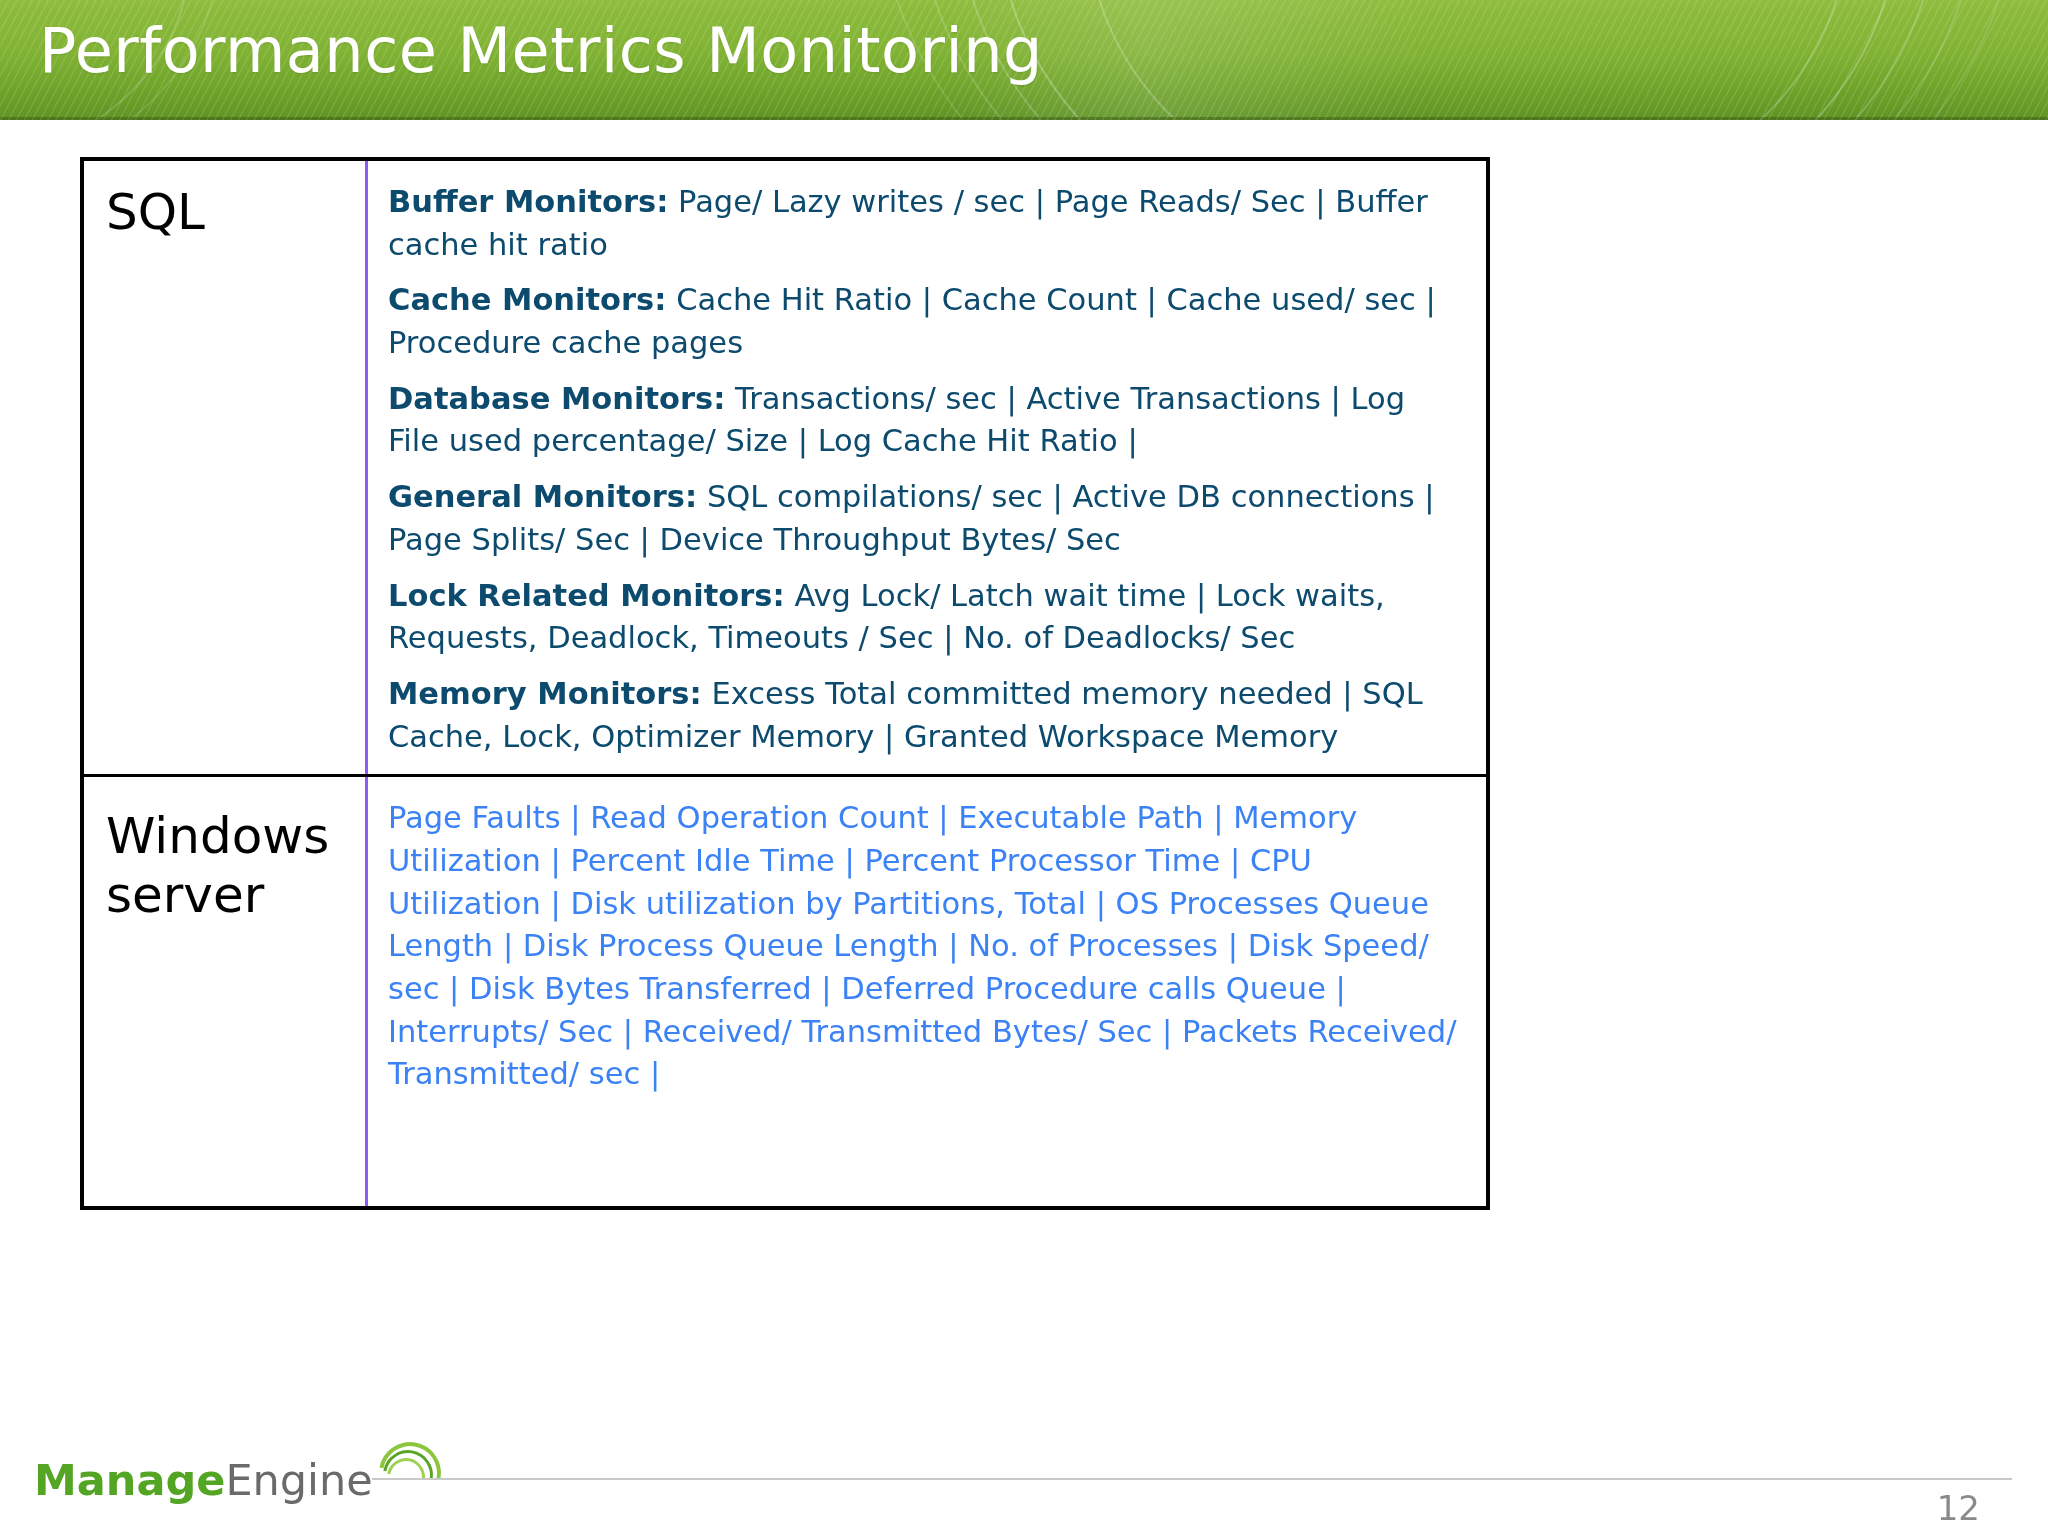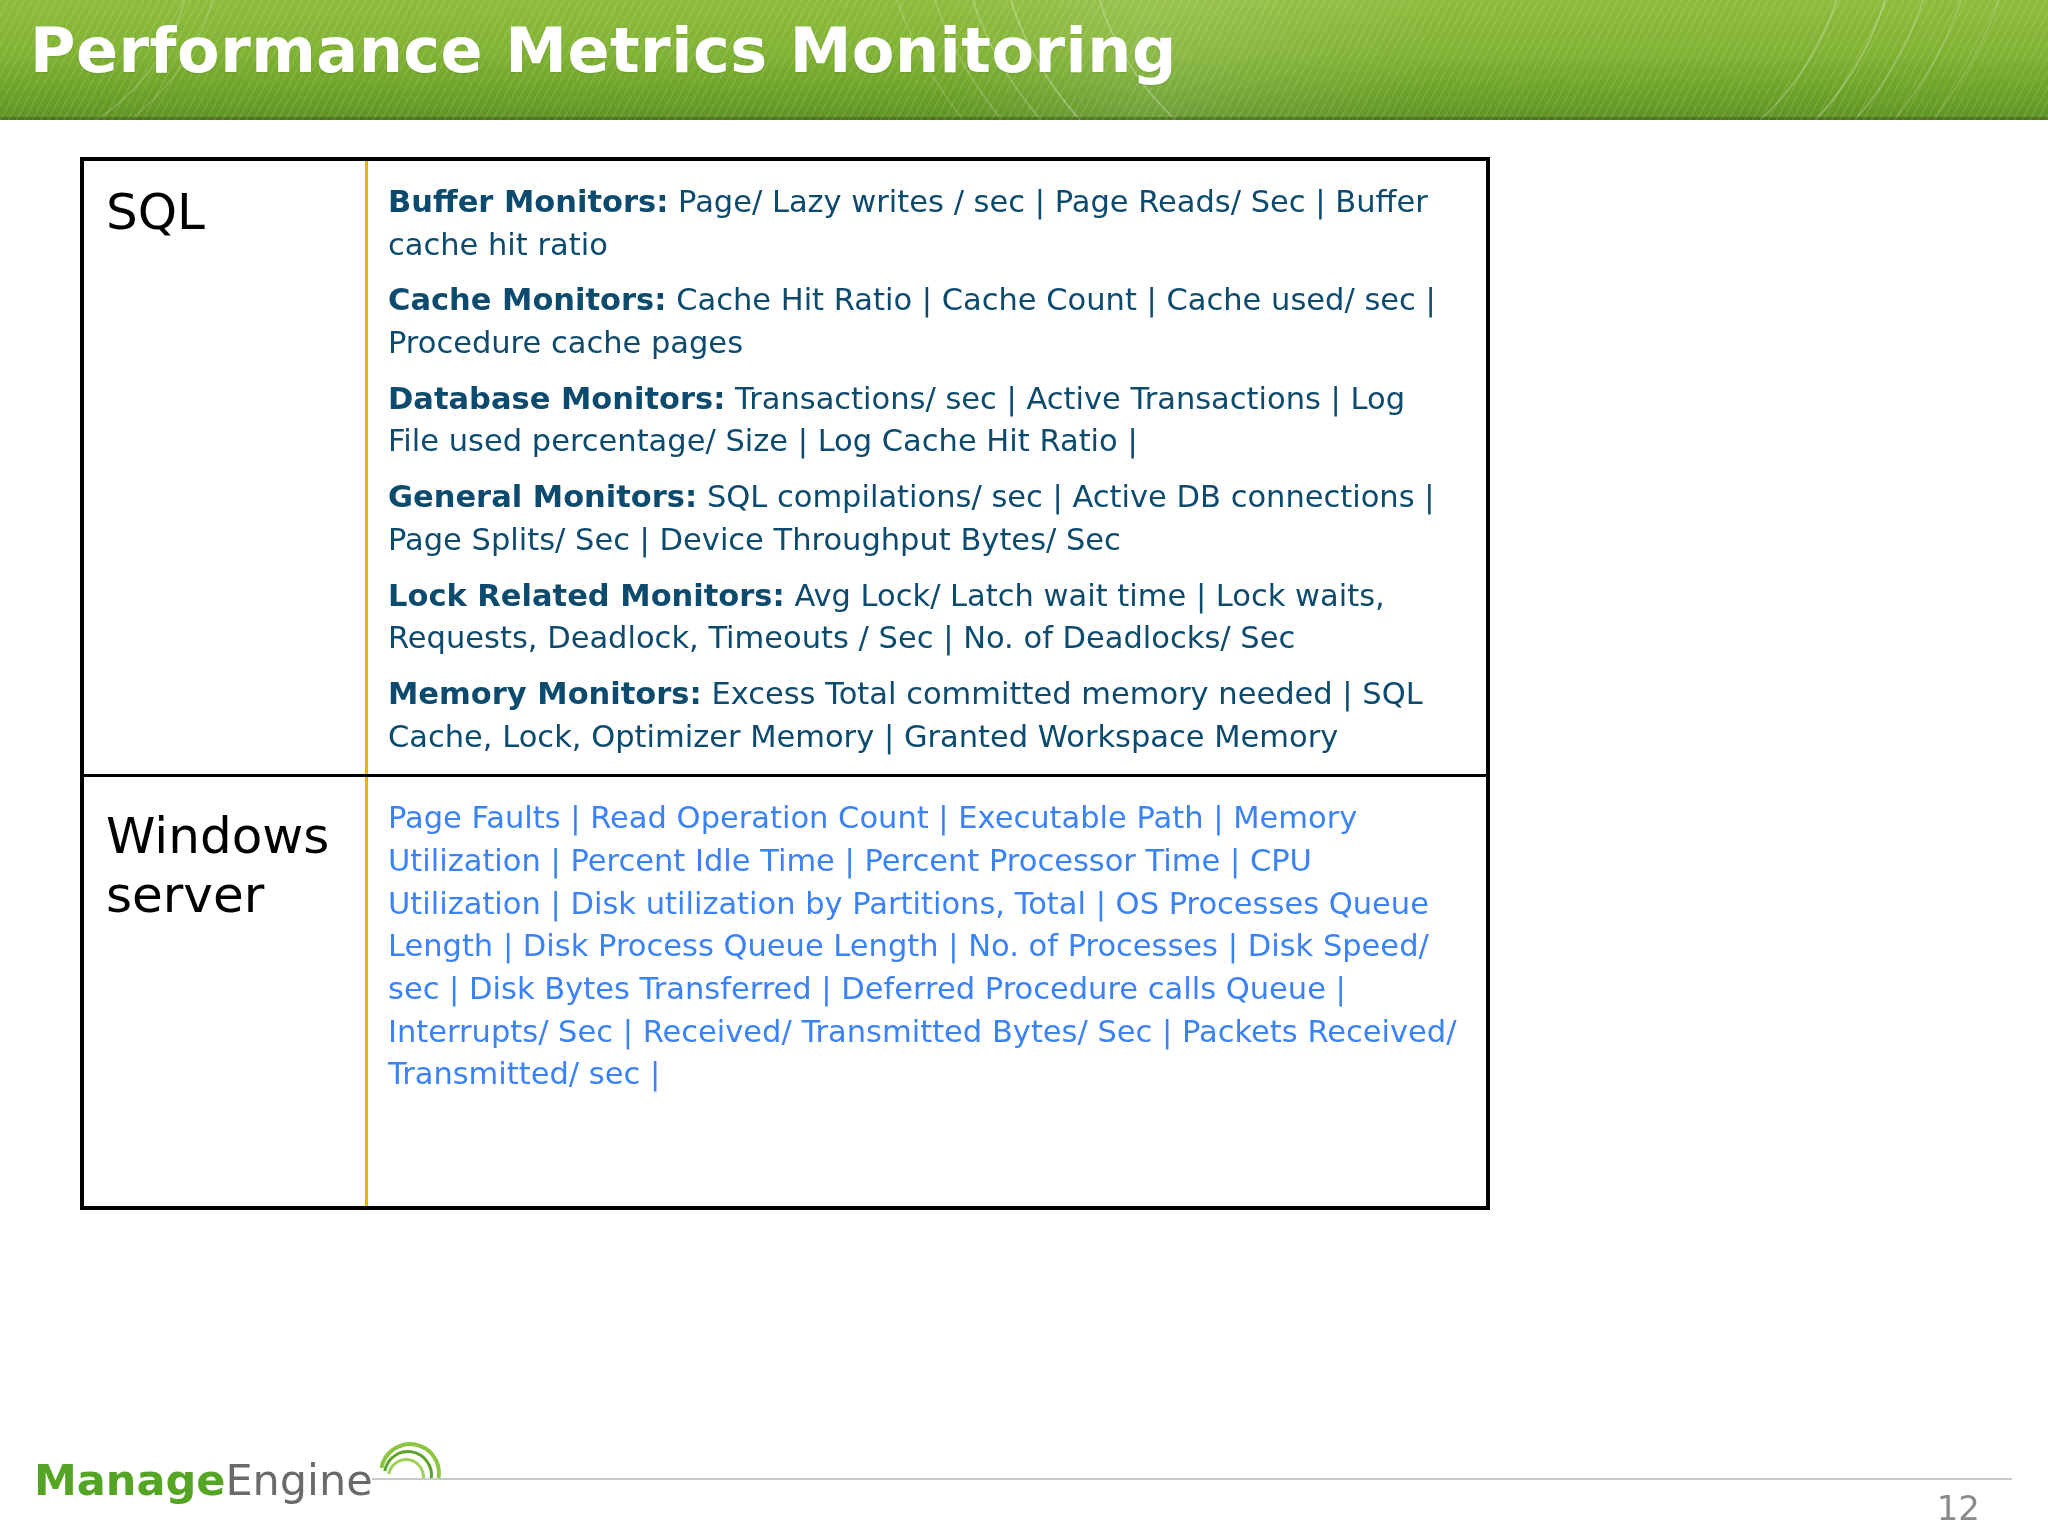--- a/index.html
+++ b/index.html
@@ -56,24 +56,24 @@
   .sw-left2 { width:600px; height:480px; left:-380px; top:-290px; border-color:rgba(255,255,255,0.13); }
 
   .header-line-bottom {
     position:absolute; left:0; bottom:0;
     width:100%; height:3px;
     background:rgba(60,95,20,0.55);
   }
 
   .slide-title {
     position:absolute;
-    left:30px; top:14px;
+    left:39px; top:14px;
     font-family:"DejaVu Sans", sans-serif;
     font-size:62px;
-    font-weight:700;
+    font-weight:400;
     color:#ffffff;
     letter-spacing:0.5px;
     white-space:nowrap;
     z-index:5;
     text-shadow:0 1px 2px rgba(0,0,0,0.10);
   }
 
   
   .table {
     position:absolute;
@@ -81,21 +81,21 @@
     width:1410px;
     border:4px solid #000000;
     background:#ffffff;
   }
   .trow { display:flex; align-items:stretch; }
   .trow + .trow { border-top:3px solid #000000; }
 
   .cell-label {
     width:284px;
     flex:0 0 284px;
-    border-right:3px solid #eab308;
+    border-right:3px solid #8b5cf6;
     padding:22px 20px 20px 22px;
   }
   .cell-body {
     flex:1 1 auto;
     padding:18px 22px 18px 20px;
   }
 
   .label-text {
     font-family:"DejaVu Sans", sans-serif;
     font-size:50px;

